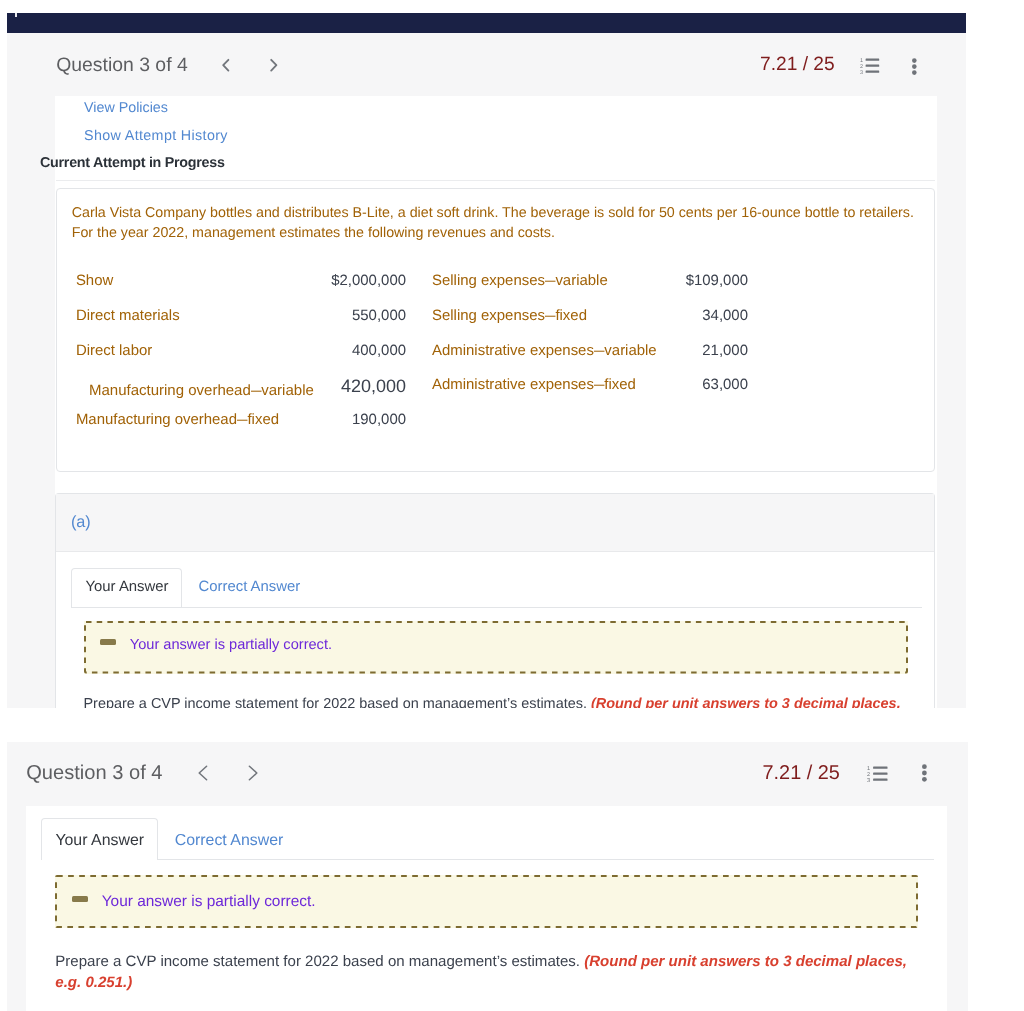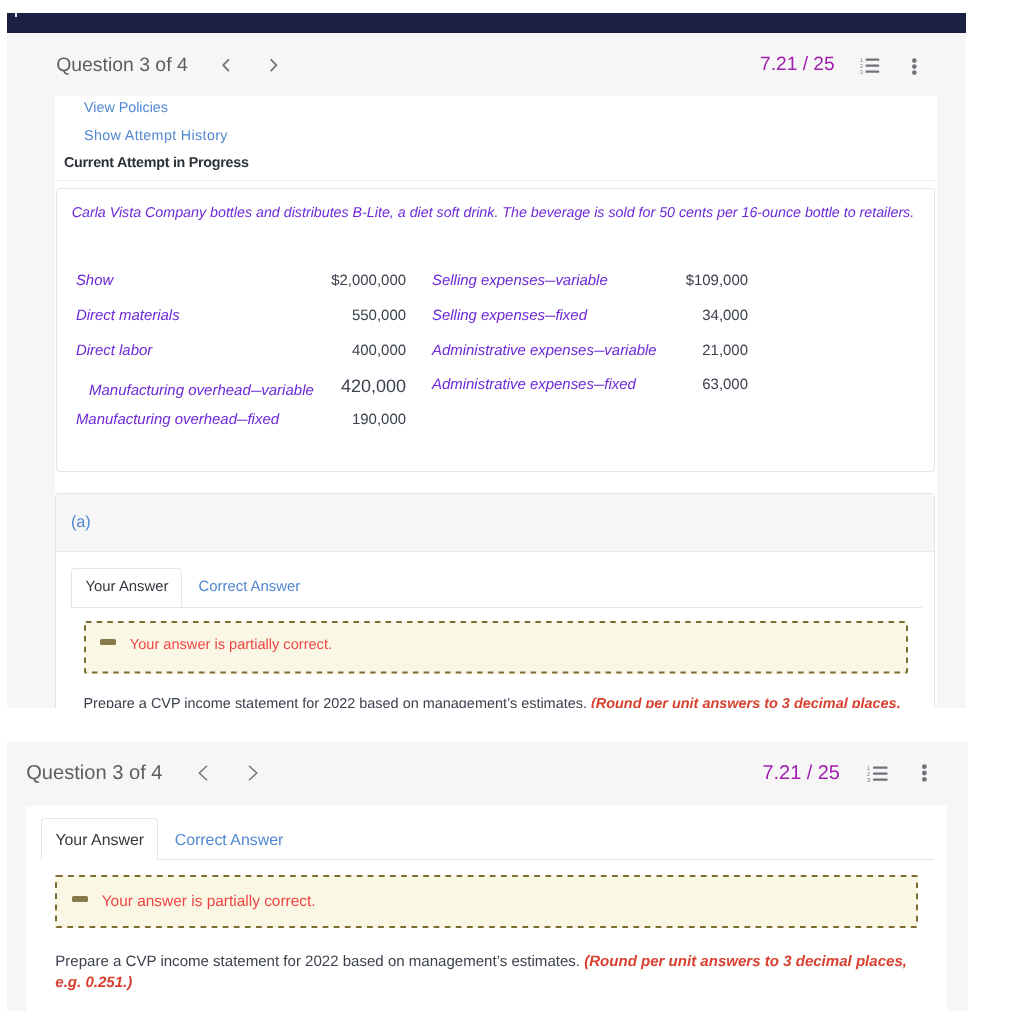--- a/index.html
+++ b/index.html
@@ -15,46 +15,46 @@
   .clip{position:absolute;overflow:hidden;background:#fff;}
 
   
   .navbar{position:absolute;background:#1a2145;}
   .notch{position:absolute;background:#e9eaee;}
 
   .pagebg{position:absolute;background:#f6f6f7;}
   .whitecard{position:absolute;background:#ffffff;}
 
   .qtitle{position:absolute;color:#5d5e61;white-space:nowrap;}
-  .score{position:absolute;color:#a21caf;white-space:nowrap;}
+  .score{position:absolute;color:#7f1d1d;white-space:nowrap;}
   .chev{position:absolute;}
 
   .lnk{position:absolute;color:#5288d0;white-space:nowrap;cursor:pointer;margin-left:28px;}
   .bnote{position:absolute;color:#2b3138;font-weight:bold;white-space:nowrap;letter-spacing:-0.26px;}
   .hr{position:absolute;height:1px;background:#ebecee;}
 
   .box{position:absolute;border:1px solid #e3e5e8;border-radius:4px;background:#fff;box-sizing:border-box;}
-  .txt{position:absolute;color:#6d28d9;white-space:nowrap;font-style:italic;}
+  .txt{position:absolute;color:#a16207;white-space:nowrap;}
   .txtr{position:absolute;color:#3b414d;white-space:nowrap;text-align:right;}
   .emdash{display:inline-block;transform:scaleX(0.70);transform-origin:left center;width:0.7em;overflow:visible;}
 
   .sechead{position:absolute;background:#f6f6f7;box-sizing:border-box;}
   .sechead-br{position:absolute;height:1px;background:#e8e9eb;}
   .seclabel{position:absolute;color:#5288d0;white-space:nowrap;}
 
   .tabline{position:absolute;height:1px;background:#e3e5e8;}
   .tabbox{position:absolute;border:1px solid #e3e5e8;border-bottom:none;border-radius:4px 4px 0 0;background:#fff;box-sizing:border-box;}
   .tabitem{position:absolute;white-space:nowrap;cursor:pointer;}
   .tabact{color:#34383e;}
   .tabina{color:#5288d0;}
 
   .alertbox{position:absolute;background:#faf8e4;box-sizing:border-box;}
   .alertbox > svg.dash{position:absolute;left:0;top:0;overflow:visible;}
   .alertdash{position:absolute;background:#877a4a;}
-  .alerttxt{position:absolute;color:#ef4444;white-space:nowrap;}
+  .alerttxt{position:absolute;color:#6d28d9;white-space:nowrap;}
 
   .prompt{position:absolute;color:#3b414d;}
   .prompt em{color:#d8402f;font-style:italic;font-weight:bold;}
 </style>
 </head>
 <body>
 
 <div class="clip" style="left:0;top:0;width:1024px;height:708px;background:#fff;">
   <div class="navbar" style="left:7px;top:13px;width:959px;height:20px;">
     <div class="notch" style="left:7.5px;top:0;width:2.5px;height:4px;"></div>
@@ -88,25 +88,26 @@
       <circle cx="3.3" cy="2.6" r="2.3" fill="#6f7379"></circle>
       <circle cx="3.3" cy="8.6" r="2.3" fill="#6f7379"></circle>
       <circle cx="3.3" cy="14.6" r="2.3" fill="#6f7379"></circle>
     </svg>
   </div>
 
   <div class="whitecard" style="left:54.5px;top:96px;width:882px;height:612px;"></div>
 
   <a class="lnk" style="left:56px;top:100px;font-size:14.3px;">View Policies</a>
   <a class="lnk" style="left:56px;top:127.5px;font-size:14.3px;letter-spacing:0.36px;">Show Attempt History</a>
-  <div class="bnote" style="left:64px;top:155px;font-size:14.3px;">Current Attempt in Progress</div>
+  <div class="bnote" style="left:40px;top:155px;font-size:14.3px;">Current Attempt in Progress</div>
   <div class="hr" style="left:56px;top:180px;width:879px;"></div>
 
   <div class="box" style="left:56px;top:188px;width:879px;height:284px;">
     <div class="txt" style="left:14.7px;top:16.2px;font-size:14.25px;">Carla Vista Company bottles and distributes B-Lite, a diet soft drink. The beverage is sold for 50 cents per 16-ounce bottle to retailers.</div>
+    <div class="txt" style="left:14.7px;top:36.2px;font-size:14.25px;">For the year 2022, management estimates the following revenues and costs.</div>
     <div id="factrows-top">
         <div class="txt" style="left: 18.9px; top: 83px; font-size: 14.95px;">Show</div>
         <div class="txtr" style="left: 164px; top: 83px; font-size: 14.95px; width: 185px;">$2,000,000</div>
         <div class="txt" style="left: 375px; top: 83px; font-size: 14.95px;">Selling expenses<span class="emdash">—</span>variable</div>
         <div class="txtr" style="left: 586px; top: 83px; font-size: 14.95px; width: 105px;">$109,000</div>
         <div class="txt" style="left: 18.9px; top: 117.75px; font-size: 14.95px;">Direct materials</div>
         <div class="txtr" style="left: 164px; top: 117.75px; font-size: 14.95px; width: 185px;">550,000</div>
         <div class="txt" style="left: 375px; top: 117.75px; font-size: 14.95px;">Selling expenses<span class="emdash">—</span>fixed</div>
         <div class="txtr" style="left: 586px; top: 117.75px; font-size: 14.95px; width: 105px;">34,000</div>
         <div class="txt" style="left: 18.9px; top: 152.5px; font-size: 14.95px;">Direct labor</div>

